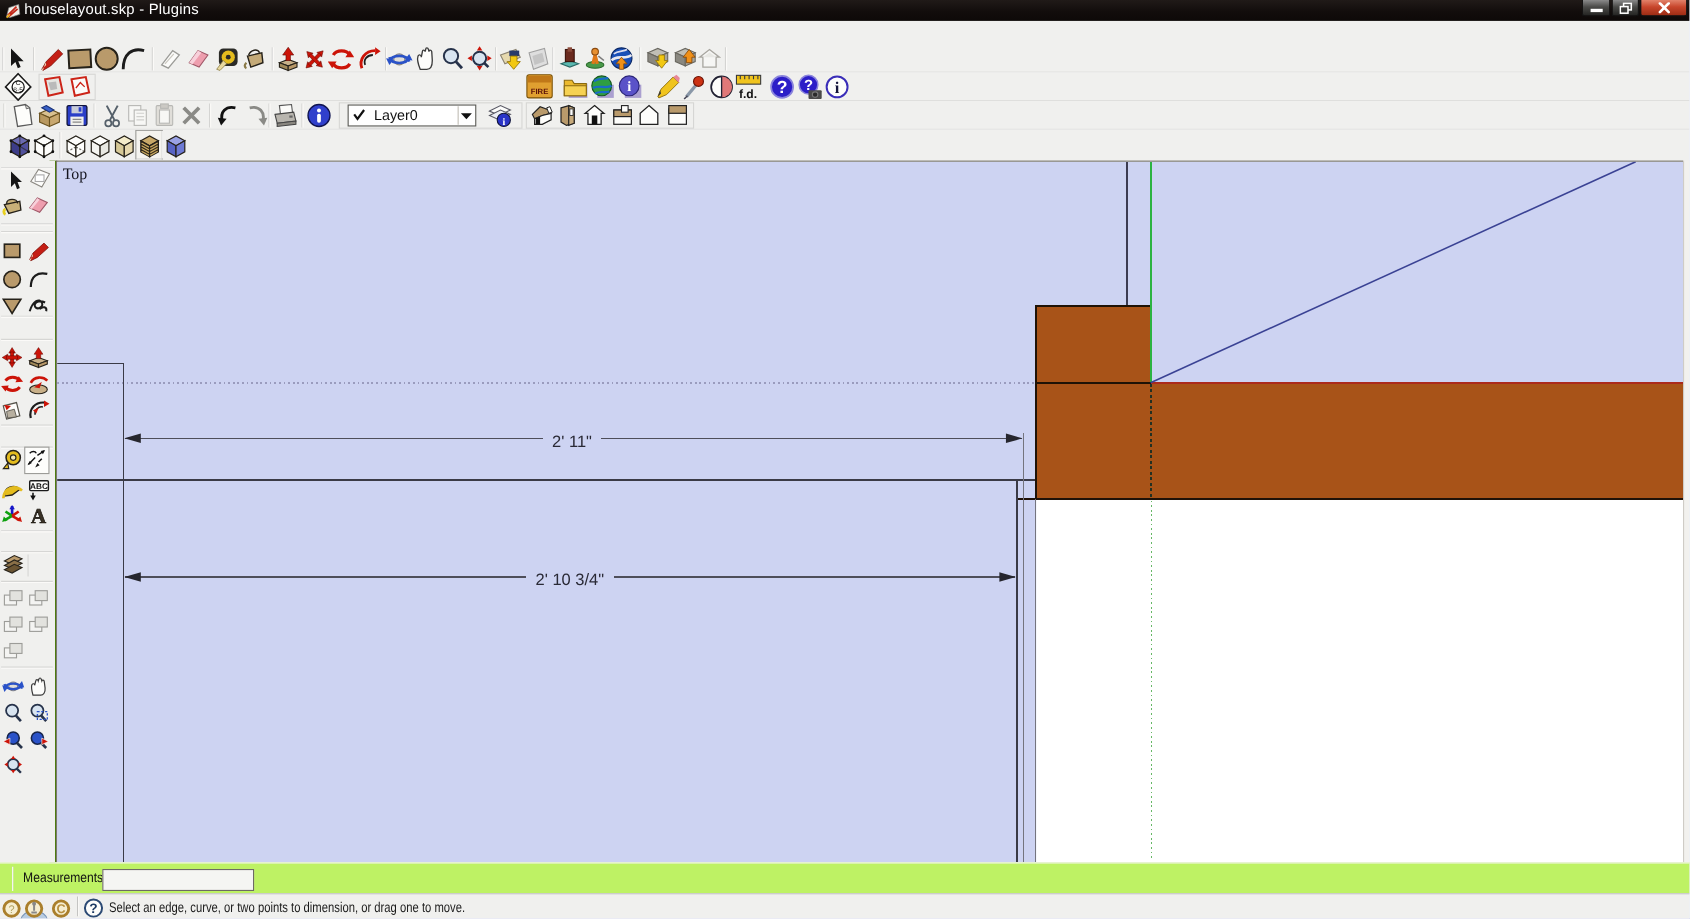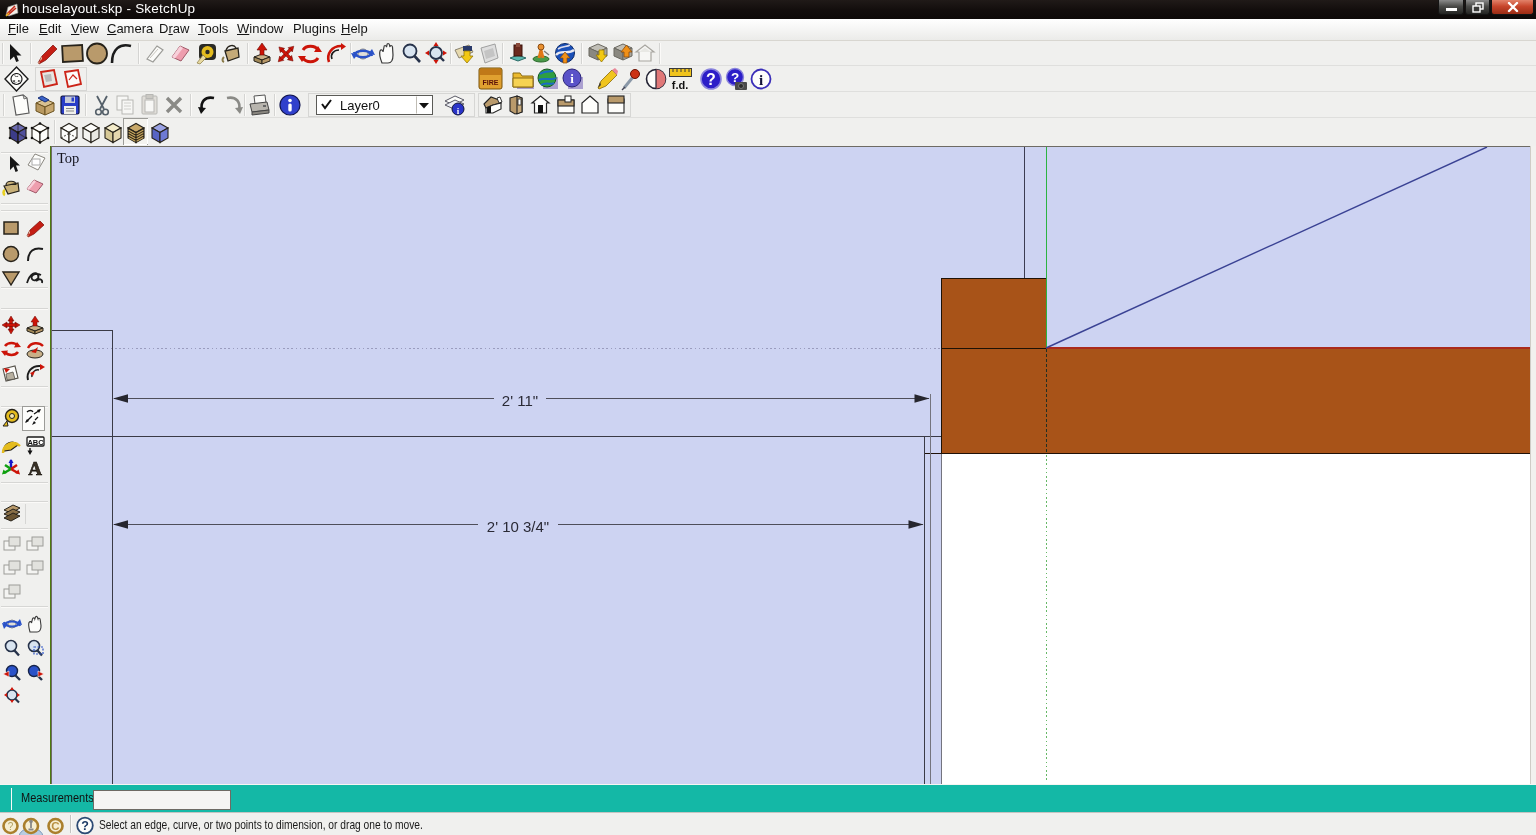--- a/index.html
+++ b/index.html
@@ -9,60 +9,49 @@
 #title .t{position:absolute;left:22px;top:1px;font-size:13.5px;color:#fff;letter-spacing:.2px}
 #menu{left:0;top:19px;width:1536px;height:22px;background:linear-gradient(180deg,#ffffff,#ebebe9);border-bottom:1px solid #d8d6d0}
 #menu span{position:absolute;top:2px;font-size:13px;color:#141414}
 #row1{left:0;top:41px;width:1536px;height:25px}
 #row2{left:0;top:66px;width:1536px;height:26px}
 #row3{left:0;top:92px;width:1391px;height:26px}
 #row4{left:0;top:118px;width:1536px;height:28px}
 #lefttb{left:0;top:146px;width:51px;height:638px;background:#f0f0ee;border-right:6px solid #4d7c0f}
 #canvas{left:51px;top:146px;width:1479px;height:638px;border-top:1px solid #6e6b64;border-left:1px solid #6e6b64}
 #rborder{left:1530px;top:146px;width:6px;height:638px;background:#f2f1ee;border-left:1px solid #cfccc6}
-#measure{left:0;top:784px;width:1536px;height:28px;background:#14b8a6;border-top:1px solid #f6f5f2}
+#measure{left:0;top:784px;width:1536px;height:28px;background:#bef264;border-top:1px solid #f6f5f2}
 #measure .lab{position:absolute;left:21px;top:6px;font-size:12.5px;color:#111;transform:scaleX(.88);transform-origin:0 50%;white-space:nowrap}
 #measure .box{position:absolute;left:93px;top:5px;width:138px;height:20px;background:#f5f5f3;border:1px solid #6e6b64}
 #measure .vsep{position:absolute;left:11px;top:3px;width:1px;height:22px;background:#c8c8c6;border-right:1px solid #fafaf8}
 #status{left:0;top:812px;width:1536px;height:23px;background:#f0f0ee;border-top:1px solid #c4c4c2}
 #status .txt{position:absolute;left:99px;top:4px;font-size:12.8px;color:#1a1a1a;transform:scaleX(.80);transform-origin:0 50%;white-space:nowrap}
 </style></head><body>
 <div id="stage">
 <div class="abs" id="title">
 <svg class="abs" style="left:4px;top:2px" width="16" height="16" viewBox="0 0 16 16">
 <polygon points="2,13 4,5 13,2 14,11 5,14" fill="#f3efe8" stroke="#888" stroke-width=".6"></polygon>
 <path d="M3 12 L11 4 M4 13 L12 6" stroke="#c22618" stroke-width="1.6" fill="none"></path>
 <path d="M2 14 L5 11" stroke="#e8b020" stroke-width="1.6"></path>
 </svg>
-<span class="t">houselayout.skp - SketchUp</span>
+<span class="t">houselayout.skp - Plugins</span>
 <div class="abs" style="left:1438px;top:0;width:26px;height:15px;background:linear-gradient(180deg,#8a8a8a,#4a4a48 45%,#242422);border:1px solid #141414;border-top:none;border-radius:0 0 3px 3px">
 <div class="abs" style="left:7px;top:8px;width:11px;height:3px;background:#fff"></div>
       </div>
 <div class="abs" style="left:1465px;top:0;width:25px;height:15px;background:linear-gradient(180deg,#8a8a8a,#4a4a48 45%,#242422);border:1px solid #141414;border-top:none;border-radius:0 0 3px 3px">
 <svg class="abs" style="left:6px;top:2px" width="13" height="11" viewBox="0 0 13 11">
           <rect x="4" y="1" width="7" height="6" fill="none" stroke="#fff" stroke-width="1.4"></rect>
           <rect x="1" y="4" width="7" height="6" fill="#3a3a38" stroke="#fff" stroke-width="1.4"></rect>
         </svg>
       </div>
 <div class="abs" style="left:1491px;top:0;width:43px;height:15px;background:linear-gradient(180deg,#e2826a,#c8462c 45%,#9c2c14);border:1px solid #141414;border-top:none;border-radius:0 0 3px 3px">
 <svg class="abs" style="left:15px;top:2px" width="12" height="11" viewBox="0 0 12 11">
           <path d="M2 1 L10 9 M10 1 L2 9" stroke="#fff" stroke-width="2.4" stroke-linecap="round"></path>
         </svg>
       </div>
-</div>
-<div class="abs" id="menu">
-<span style="left:8px"><u>F</u>ile</span>
-<span style="left:39px"><u>E</u>dit</span>
-<span style="left:71px"><u>V</u>iew</span>
-<span style="left:107px"><u>C</u>amera</span>
-<span style="left:159px">D<u>r</u>aw</span>
-<span style="left:198px"><u>T</u>ools</span>
-<span style="left:237px"><u>W</u>indow</span>
-<span style="left:293px">Plugins</span>
-<span style="left:341px"><u>H</u>elp</span>
 </div>
 <div class="abs" id="row1"><svg width="1536" height="25" viewBox="0 0 1536 25">
 <rect width="1536" height="25" fill="#f0f0ee"></rect>
 <line x1="0" y1="24.5" x2="1536" y2="24.5" stroke="#dfdfdd"></line>
 <g>
           <line x1="2.5" y1="2" x2="2.5" y2="23" stroke="#d4d4d2"></line>
           <line x1="3.5" y1="2" x2="3.5" y2="23" stroke="#fbfaf8"></line>
         </g>
         <g transform="translate(4,2)">
           <path d="M6 1 L6 17 L10 13.4 L12.2 19 L14.8 18 L12.6 12.6 L17.5 12.6 Z" fill="#151515"></path>

